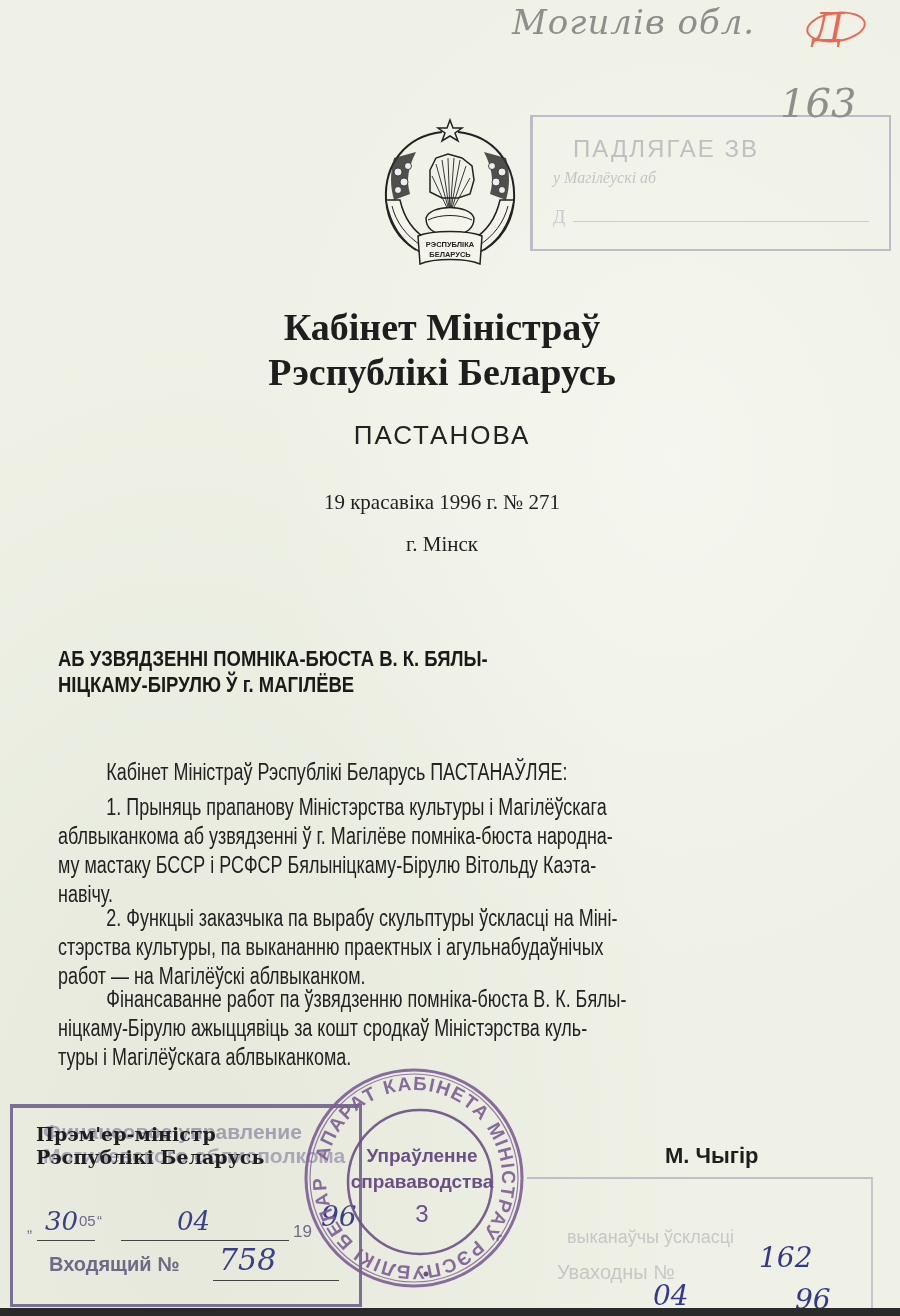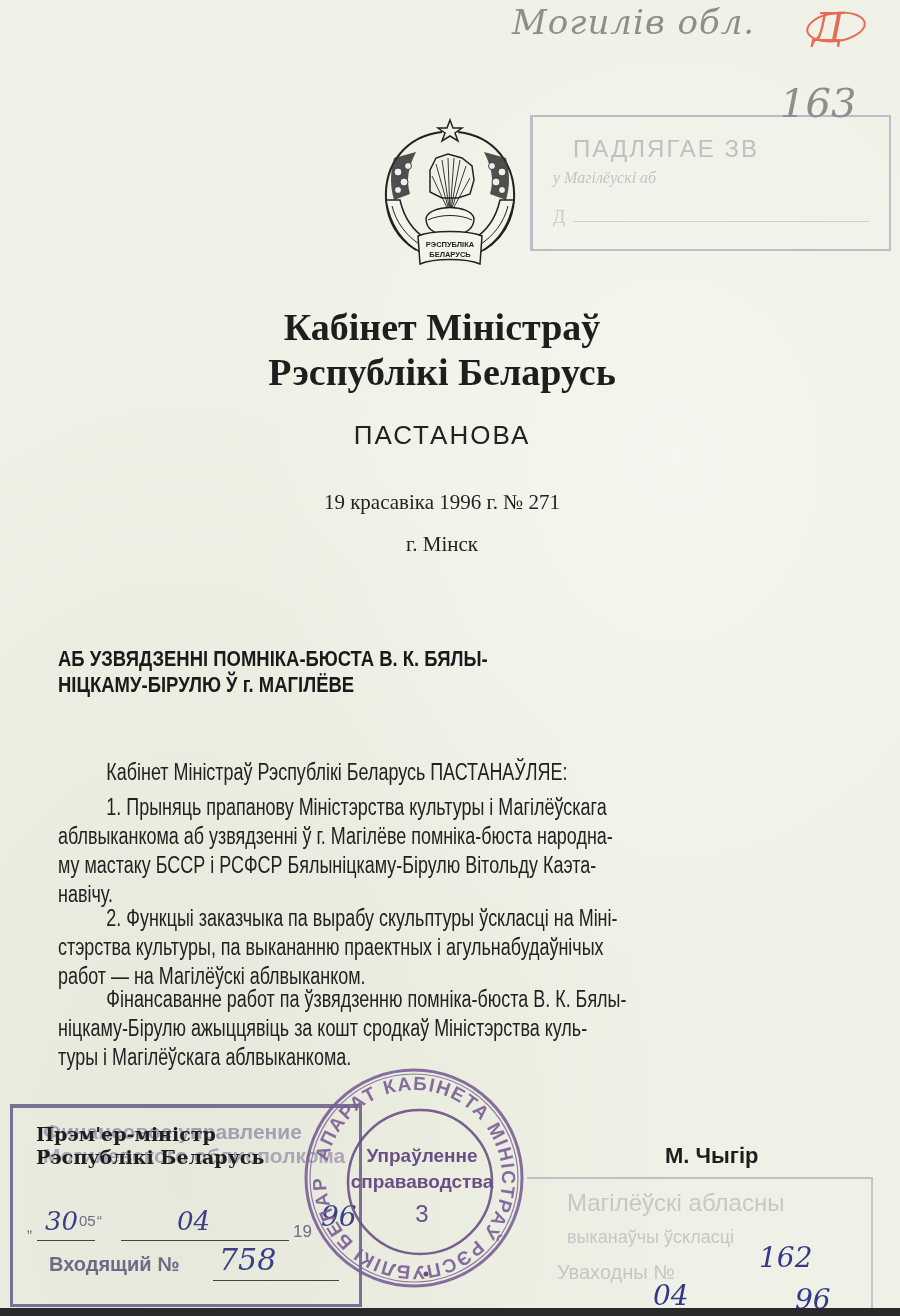--- a/index.html
+++ b/index.html
@@ -244,21 +244,20 @@
     <text font-family="Liberation Sans, sans-serif" font-size="19" font-weight="bold" fill="#7b5e95" letter-spacing="1.5" opacity="0.9">
       <textPath href="#sealArc" startOffset="3%">АПАРАТ КАБІНЕТА МІНІСТРАЎ РЭСПУБЛІКІ БЕЛАРУСЬ</textPath>
     </text>
     <text x="122" y="98" text-anchor="middle" font-family="Liberation Sans, sans-serif" font-size="19" font-weight="bold" fill="#6a4f86">Упраўленне</text>
     <text x="122" y="124" text-anchor="middle" font-family="Liberation Sans, sans-serif" font-size="19" font-weight="bold" fill="#6a4f86">справаводства</text>
     <text x="122" y="158" text-anchor="middle" font-family="Liberation Sans, sans-serif" font-size="24" fill="#6a4f86">3</text>
     <circle cx="126" cy="210" r="2.5" fill="#6a4f86"></circle>
   </svg>
 
   <div class="stamp-br">
-    <div class="f f1">Магілёўскі абласны</div>
     <div class="f f2">выканаўчы ўскласці</div>
     <div class="f f3">Уваходны №</div>
     <div class="h h-day">24</div>
     <div class="h h-month">04</div>
     <div class="h h-num">162</div>
     <div class="h h-yr">96</div>
   </div>
 
 </div>
 <div class="bottom-edge"></div>

